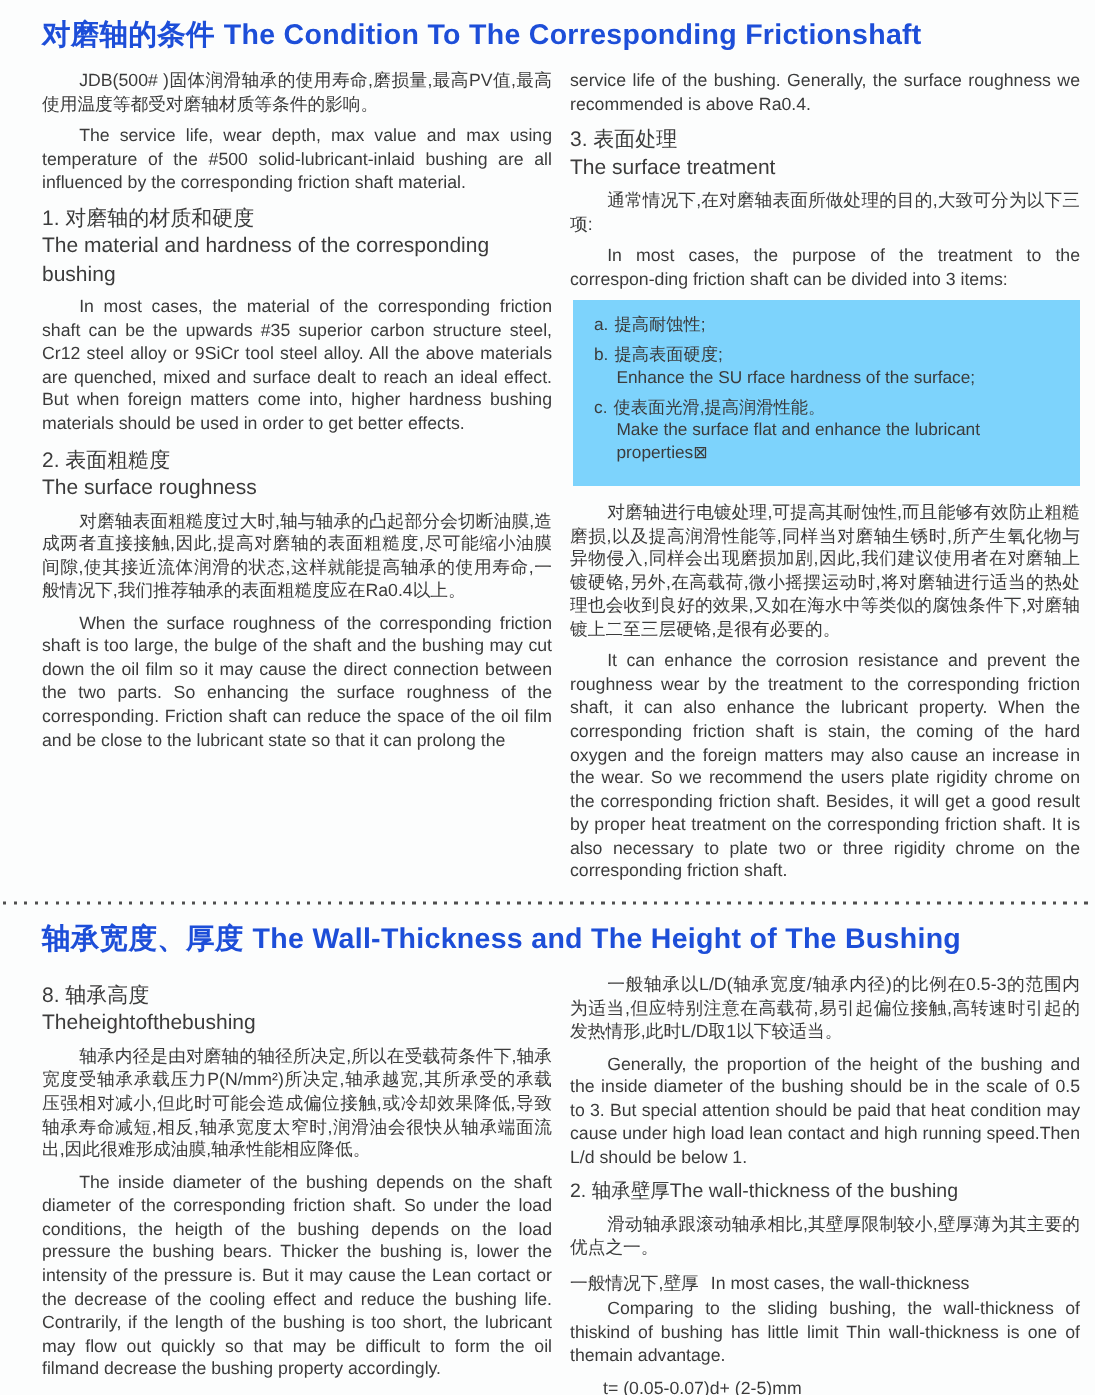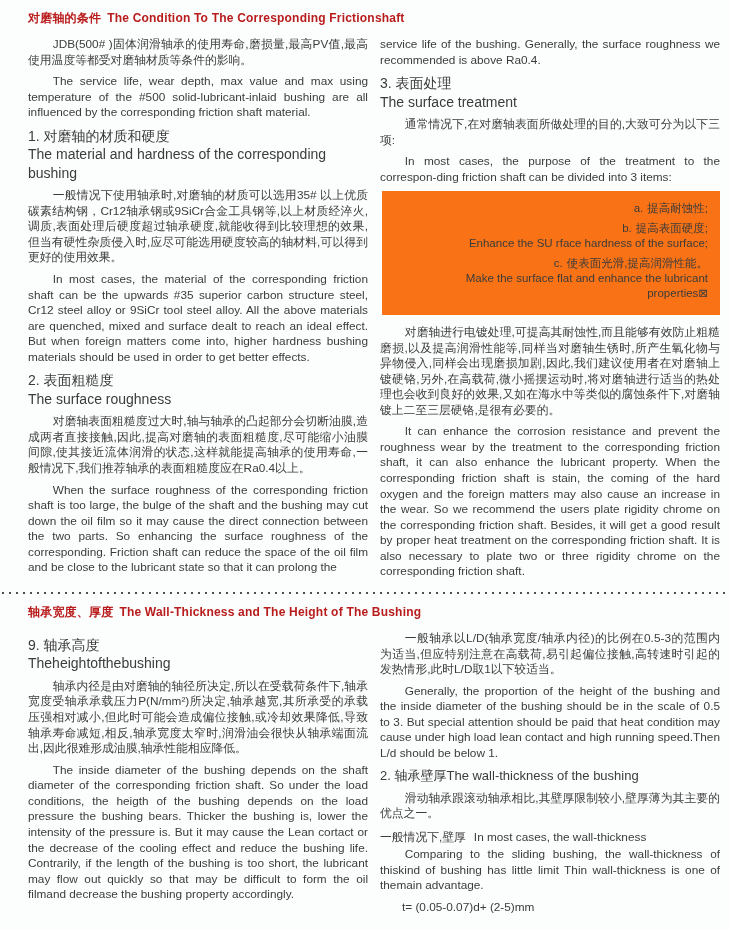--- a/index.html
+++ b/index.html
@@ -6,45 +6,44 @@
   body {
     width: 730px; height: 930px;
     background: #fcfdfd;
     font-family: "Liberation Sans", "DejaVu Sans", sans-serif;
     color: #3b3b3b;
     overflow: hidden;
   }
   .page { padding-top: 8px; }
   .content { padding: 0 10px 0 28px; }
   .sec-title {
-    color: #b91c1c;
+    color: #1d4ed8;
     font-weight: bold;
-    font-size: 12px;
+    font-size: 19px;
     margin: 2px 0 10px 0;
     letter-spacing: 0.2px;
     white-space: nowrap;
   }
   .sec-title .cn { margin-right: 6px; }
   .columns { display: flex; gap: 12px; }
   .col { flex: 1; min-width: 0; }
   .para {
     font-size: 11.8px;
     line-height: 1.32;
     text-align: justify;
     margin: 0 0 6px 0;
   }
   .indent { text-indent: 2.1em; }
   .heading { margin: 5px 0 6px 0; }
   .heading div { font-size: 14px; line-height: 1.32; }
   .heading-inline { font-size: 13px; line-height: 1.32; margin: 6px 0 6px 0; }
   .graybox {
-    background: #f97316;
+    background: #7dd3fc;
     padding: 10px 12px 10px 14px;
     margin: 2px 0 10px 2px;
-    text-align: right;
   }
   .box-item { margin-bottom: 5px; }
   .box-item:last-child { margin-bottom: 4px; }
   .box-cn, .box-en { font-size: 11.5px; line-height: 1.3; }
   .box-letter { margin-right: 4px; }
   .box-en { padding-left: 15px; }
   .divider {
     height: 2px;
     margin: 6px 2px 10px 2px;
     background: repeating-linear-gradient(to right, #4e4e4e 0 2px, transparent 2px 7px);
@@ -64,21 +63,20 @@
     </div>
 
     <div class="columns">
       <div class="col">
         <p class="para indent">JDB(500# )固体润滑轴承的使用寿命,磨损量,最高PV值,最高使用温度等都受对磨轴材质等条件的影响。</p>
         <p class="para indent">The service life, wear depth, max value and max using temperature of the #500 solid-lubricant-inlaid bushing are all influenced by the corresponding friction shaft material.</p>
         <div class="heading">
           <div>1. 对磨轴的材质和硬度</div>
           <div>The material and hardness of the corresponding bushing</div>
         </div>
-        <p class="para indent">一般情况下使用轴承时,对磨轴的材质可以选用35# 以上优质碳素结构钢，Cr12轴承钢或9SiCr合金工具钢等,以上材质经淬火,调质,表面处理后硬度超过轴承硬度,就能收得到比较理想的效果,但当有硬性杂质侵入时,应尽可能选用硬度较高的轴材料,可以得到更好的使用效果。</p>
         <p class="para indent">In most cases, the material of the corresponding friction shaft can be the upwards #35 superior carbon structure steel, Cr12 steel alloy or 9SiCr tool steel alloy. All the above materials are quenched, mixed and surface dealt to reach an ideal effect. But when foreign matters come into, higher hardness bushing materials should be used in order to get better effects.</p>
         <div class="heading">
           <div>2. 表面粗糙度</div>
           <div>The surface roughness</div>
         </div>
         <p class="para indent">对磨轴表面粗糙度过大时,轴与轴承的凸起部分会切断油膜,造成两者直接接触,因此,提高对磨轴的表面粗糙度,尽可能缩小油膜间隙,使其接近流体润滑的状态,这样就能提高轴承的使用寿命,一般情况下,我们推荐轴承的表面粗糙度应在Ra0.4以上。</p>
         <p class="para indent">When the surface roughness of the corresponding friction shaft is too large, the bulge of the shaft and the bushing may cut down the oil film so it may cause the direct connection between the two parts. So enhancing the surface roughness of the corresponding. Friction shaft can reduce the space of the oil film and be close to the lubricant state so that it can prolong the</p>
       </div>
 
       <div class="col">
@@ -113,21 +111,21 @@
   <div class="divider"></div>
 
   <div class="content">
     <div class="sec-title">
       <span class="cn">轴承宽度、厚度</span><span class="en">The Wall-Thickness and The Height of The Bushing</span>
     </div>
 
     <div class="columns">
       <div class="col">
         <div class="heading">
-          <div>9. 轴承高度</div>
+          <div>8. 轴承高度</div>
           <div>Theheightofthebushing</div>
         </div>
         <p class="para indent">轴承内径是由对磨轴的轴径所决定,所以在受载荷条件下,轴承宽度受轴承承载压力P(N/mm²)所决定,轴承越宽,其所承受的承载压强相对减小,但此时可能会造成偏位接触,或冷却效果降低,导致轴承寿命减短,相反,轴承宽度太窄时,润滑油会很快从轴承端面流出,因此很难形成油膜,轴承性能相应降低。</p>
         <p class="para indent">The inside diameter of the bushing depends on the shaft diameter of the corresponding friction shaft. So under the load conditions, the heigth of the bushing depends on the load pressure the bushing bears. Thicker the bushing is, lower the intensity of the pressure is. But it may cause the Lean cortact or the decrease of the cooling effect and reduce the bushing life. Contrarily, if the length of the bushing is too short, the lubricant may flow out quickly so that may be difficult to form the oil filmand decrease the bushing property accordingly.</p>
       </div>
 
       <div class="col">
         <p class="para indent">一般轴承以L/D(轴承宽度/轴承内径)的比例在0.5-3的范围内为适当,但应特别注意在高载荷,易引起偏位接触,高转速时引起的发热情形,此时L/D取1以下较适当。</p>
         <p class="para indent">Generally, the proportion of the height of the bushing and the inside diameter of the bushing should be in the scale of 0.5 to 3. But special attention should be paid that heat condition may cause under high load lean contact and high running speed.Then L/d should be below 1.</p>
         <p class="para heading-inline"><span>2.  轴承壁厚</span><span>The wall-thickness of the bushing</span></p>

